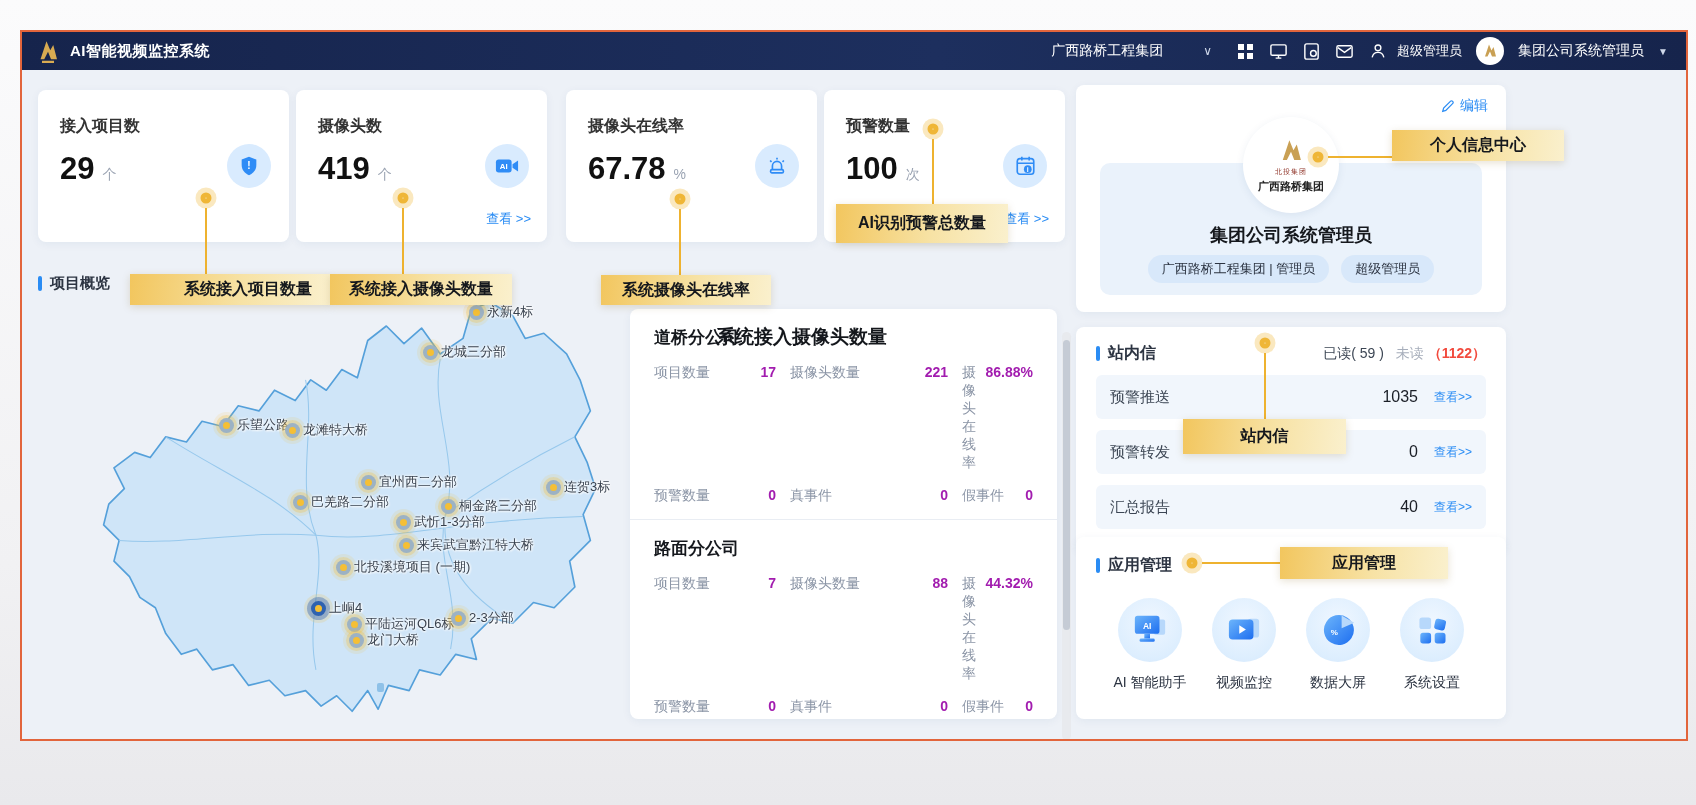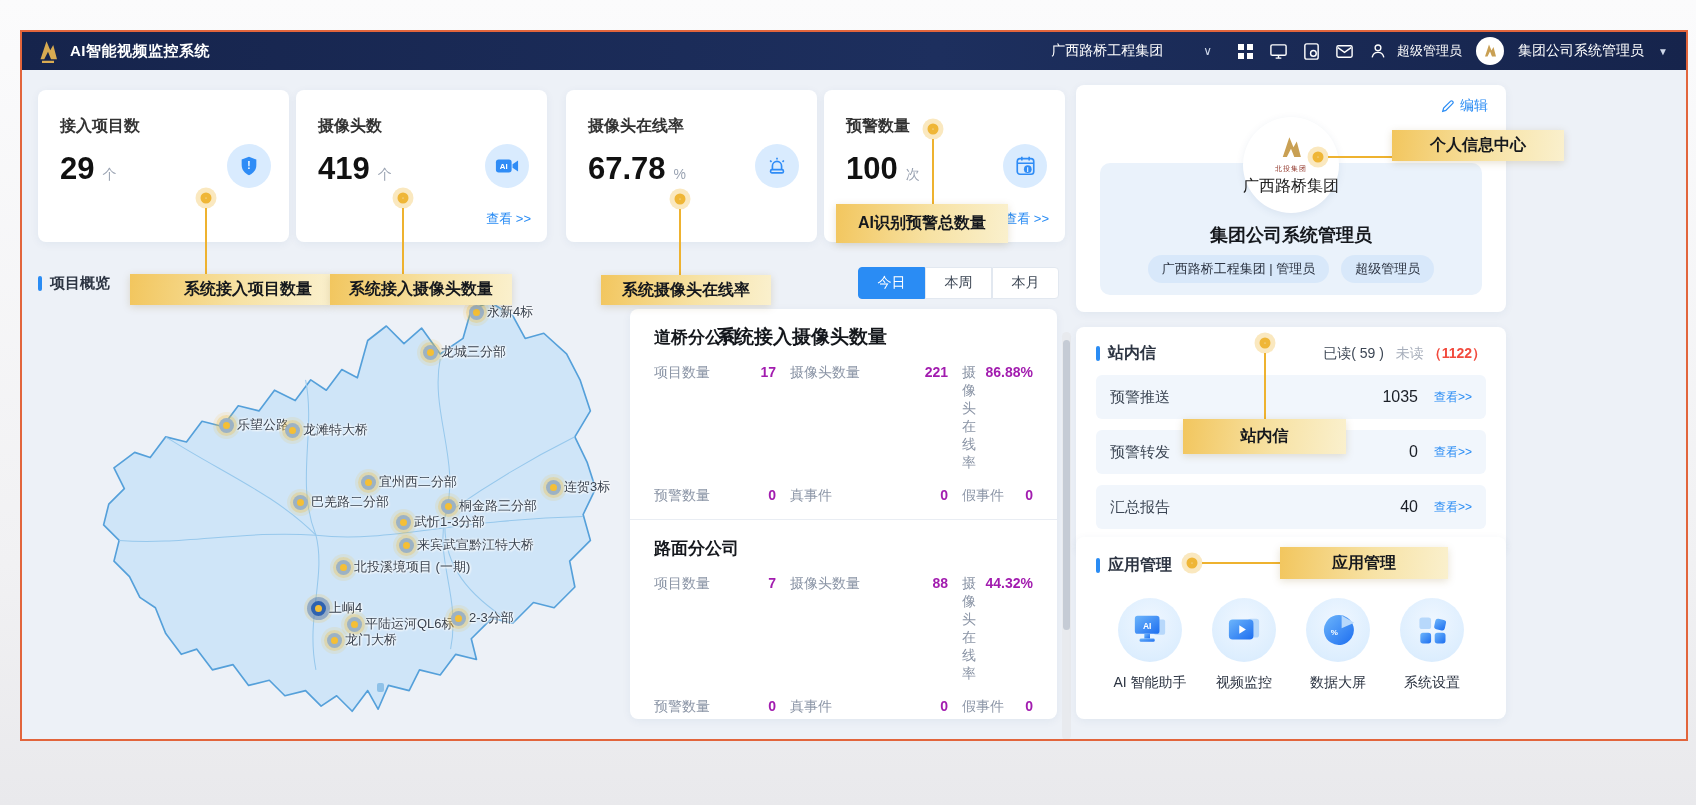--- a/index.html
+++ b/index.html
@@ -78,21 +78,21 @@
   .scroll-thumb { position:absolute; left:1px; top:8px; width:7px; height:290px; background:#c5cbd5; border-radius:4px; }
 
   
   .profile-card { left:1054px; top:53px; width:430px; height:227px; }
   .edit-link { position:absolute; right:18px; top:12px; font-size:14px; color:#2a8cf4; cursor:pointer; display:flex; gap:5px; align-items:center;}
   .profile-inner { position:absolute; left:24px; top:78px; width:382px; height:132px; background:#eaf2fb; border-radius:10px; }
   .avatar-big { position:absolute; left:50%; top:32px; transform:translateX(-50%); width:96px; height:96px; border-radius:50%;
                 background:#fff; display:flex; flex-direction:column; align-items:center; justify-content:center; z-index:2;
                 box-shadow:0 2px 8px rgba(30,60,110,.08); }
   .logo-small-text { font-size:7px; color:#8d2f23; margin-top:2px; letter-spacing:1px; }
-  .logo-name-text { font-size:16px; color:#222; font-weight:normal; margin-top:2px; }
+  .logo-name-text { font-size:11px; color:#222; font-weight:bold; margin-top:2px; }
   .profile-name { position:absolute; left:0; top:138px; width:100%; text-align:center; font-size:18px; font-weight:bold; color:#15181d; z-index:3;}
   .profile-tags { position:absolute; left:0; top:170px; width:100%; display:flex; justify-content:center; gap:12px; z-index:3;border-radius:13px;}
   .ptag { background:#d8e8fa; color:#2c3442; font-size:13px; padding:5px 14px; border-radius:14px; white-space:nowrap; }
 
   .msg-card { left:1054px; top:295px; width:430px; height:225px; padding:16px 20px 0 20px; }
   .msg-head { display:flex; align-items:center; }
   .msg-status { margin-left:auto; font-size:14px; }
   .read-txt { color:#3c4654; }
   .unread-label { color:#a7aebb; margin-left:8px; }
   .unread-val { color:#f24a3d; font-weight:bold; }
@@ -240,25 +240,20 @@
           </svg>
     </div>
     <div class="stat-link">查看 &gt;&gt;</div>
   </div>
 
   <div class="sec-head" style="position:absolute; left:16px; top:242px;">
     <span class="sec-bar"></span>
     <span>项目概览</span>
   </div>
 
-  <div class="tabs">
-    <div class="tab active">今日</div>
-    <div class="tab">本周</div>
-    <div class="tab">本月</div>
-  </div>
 
   <div class="map-wrap">
     <svg width="580" height="435" viewBox="0 0 560 420">
       <path d="M300,42 L318,28 L335,45 L352,30 L370,55 L392,40 L400,12 L418,5 L440,18 L452,40 L470,35 L492,55 L505,80 L515,110 L500,135 L512,160 L520,185 L508,210 L515,235 L495,255 L500,280 L480,300 L460,295 L440,315 L420,310 L400,330 L405,350 L385,345 L370,365 L350,360 L340,380 L320,375 L310,398 L300,380 L285,400 L270,385 L255,395 L240,380 L220,385 L205,370 L185,375 L170,355 L150,360 L135,340 L120,345 L105,325 L95,300 L80,290 L70,270 L55,255 L60,235 L45,220 L50,200 L65,185 L55,165 L75,150 L90,155 L105,135 L125,140 L140,120 L160,125 L175,105 L195,110 L210,90 L230,100 L245,80 L260,90 L275,70 L290,78 Z" fill="#cfe5f8" stroke="#55a0da" stroke-width="1.6" stroke-linejoin="round"></path>
       <path d="M240,80 C250,130 230,180 250,230 C260,270 240,310 250,360" fill="none" stroke="#97c8ec" stroke-width="1"></path>
       <path d="M370,60 C360,110 390,160 375,210 C365,255 390,290 380,340" fill="none" stroke="#97c8ec" stroke-width="1"></path>
       <path d="M60,235 C120,240 180,225 250,230 C320,238 380,215 508,212" fill="none" stroke="#97c8ec" stroke-width="1"></path>
       <path d="M105,135 C160,170 210,190 250,230 M440,315 C400,290 370,260 375,210 M500,135 C450,160 410,185 375,210" fill="none" stroke="#97c8ec" stroke-width="1"></path>
     </svg>
     <div class="island" style="left:320px; top:386px;"></div>
@@ -312,21 +307,21 @@
           <span class="mlabel">上峒4</span>
         </div>
     <div class="mk" style="left:290px; top:318px;">
           <span class="dot"></span>
           <span class="mlabel">平陆运河QL6标</span>
         </div>
     <div class="mk" style="left:394px; top:312px;">
           <span class="dot"></span>
           <span class="mlabel">2-3分部</span>
         </div>
-    <div class="mk" style="left:270px; top:334px;">
+    <div class="mk" style="left:292px; top:334px;">
           <span class="dot"></span>
           <span class="mlabel">龙门大桥</span>
         </div>
   </div>
 
   <div class="card mid-panel" style="position:absolute;">
 
     <div class="company">
       <div class="c-name">道桥分公司</div>
       <div class="c-row">

